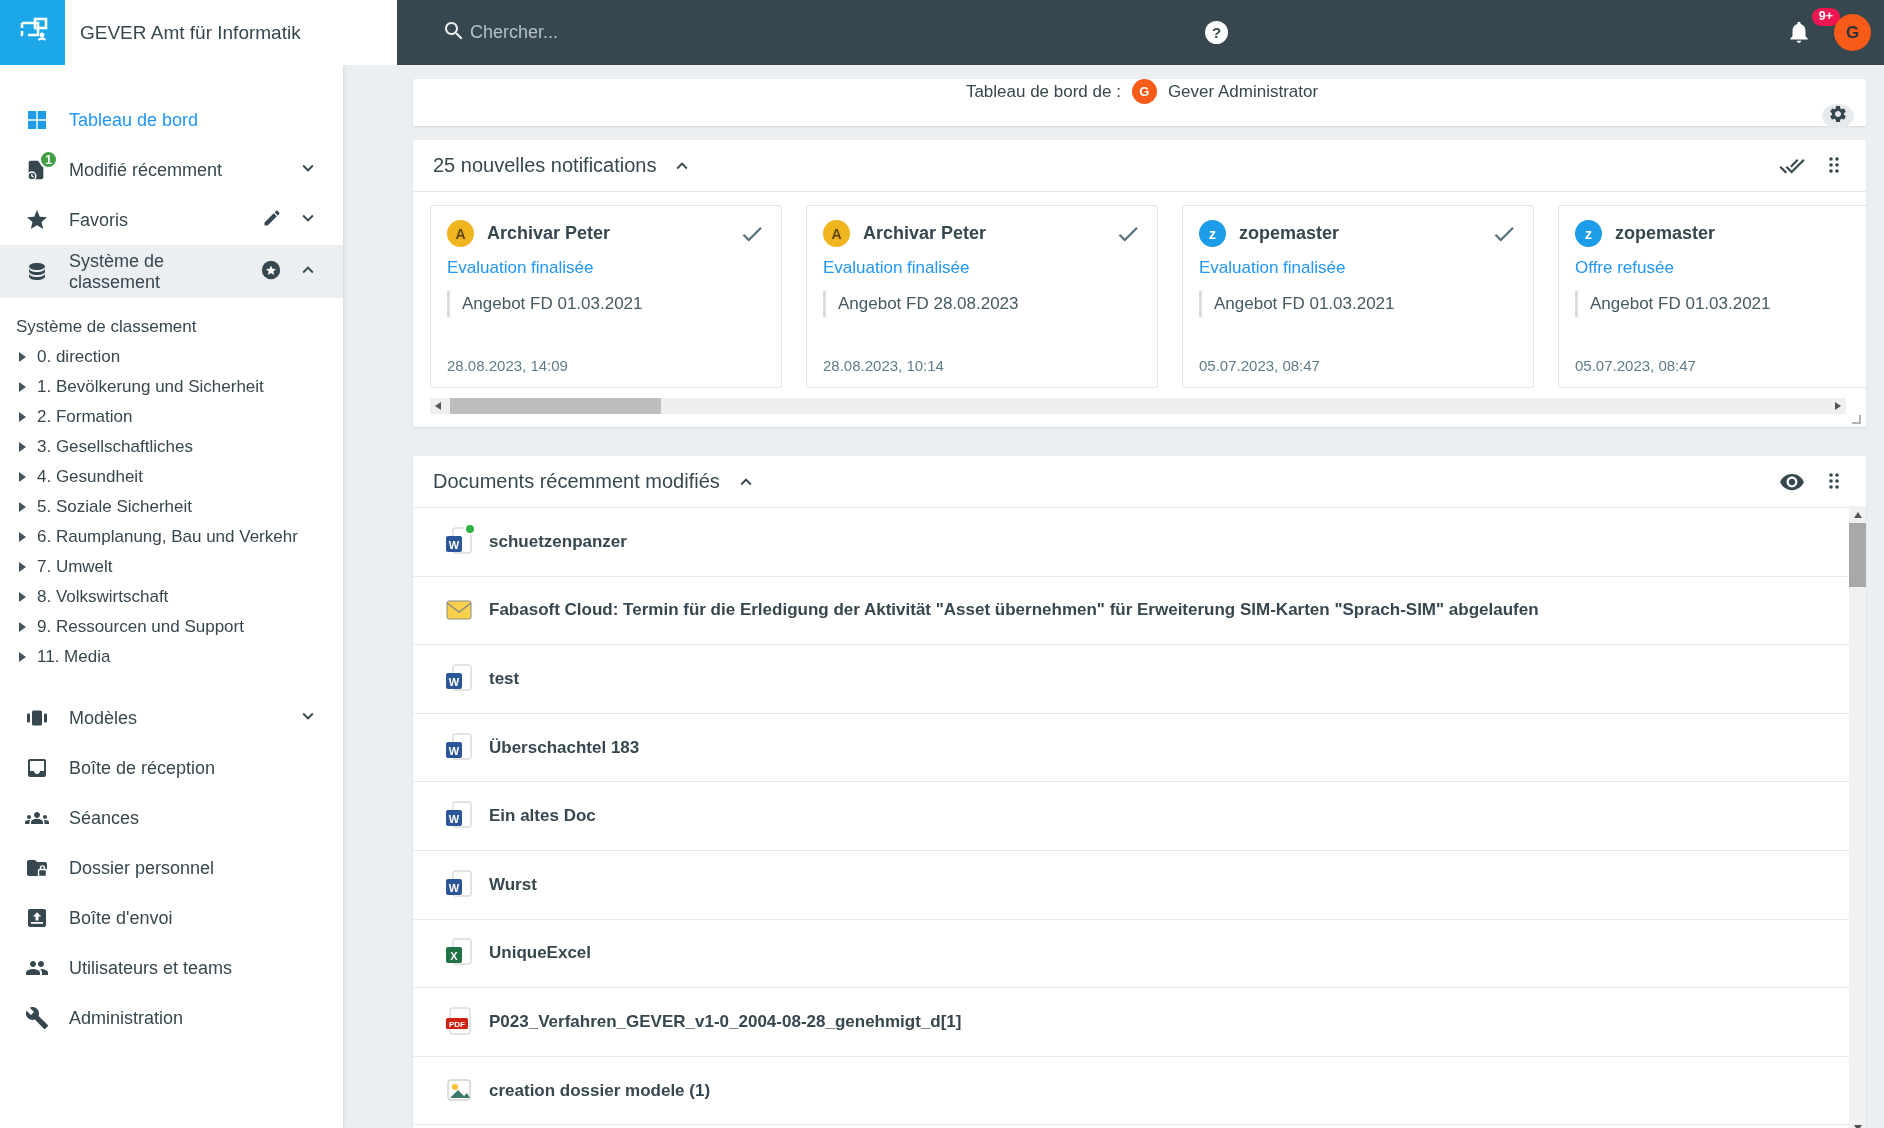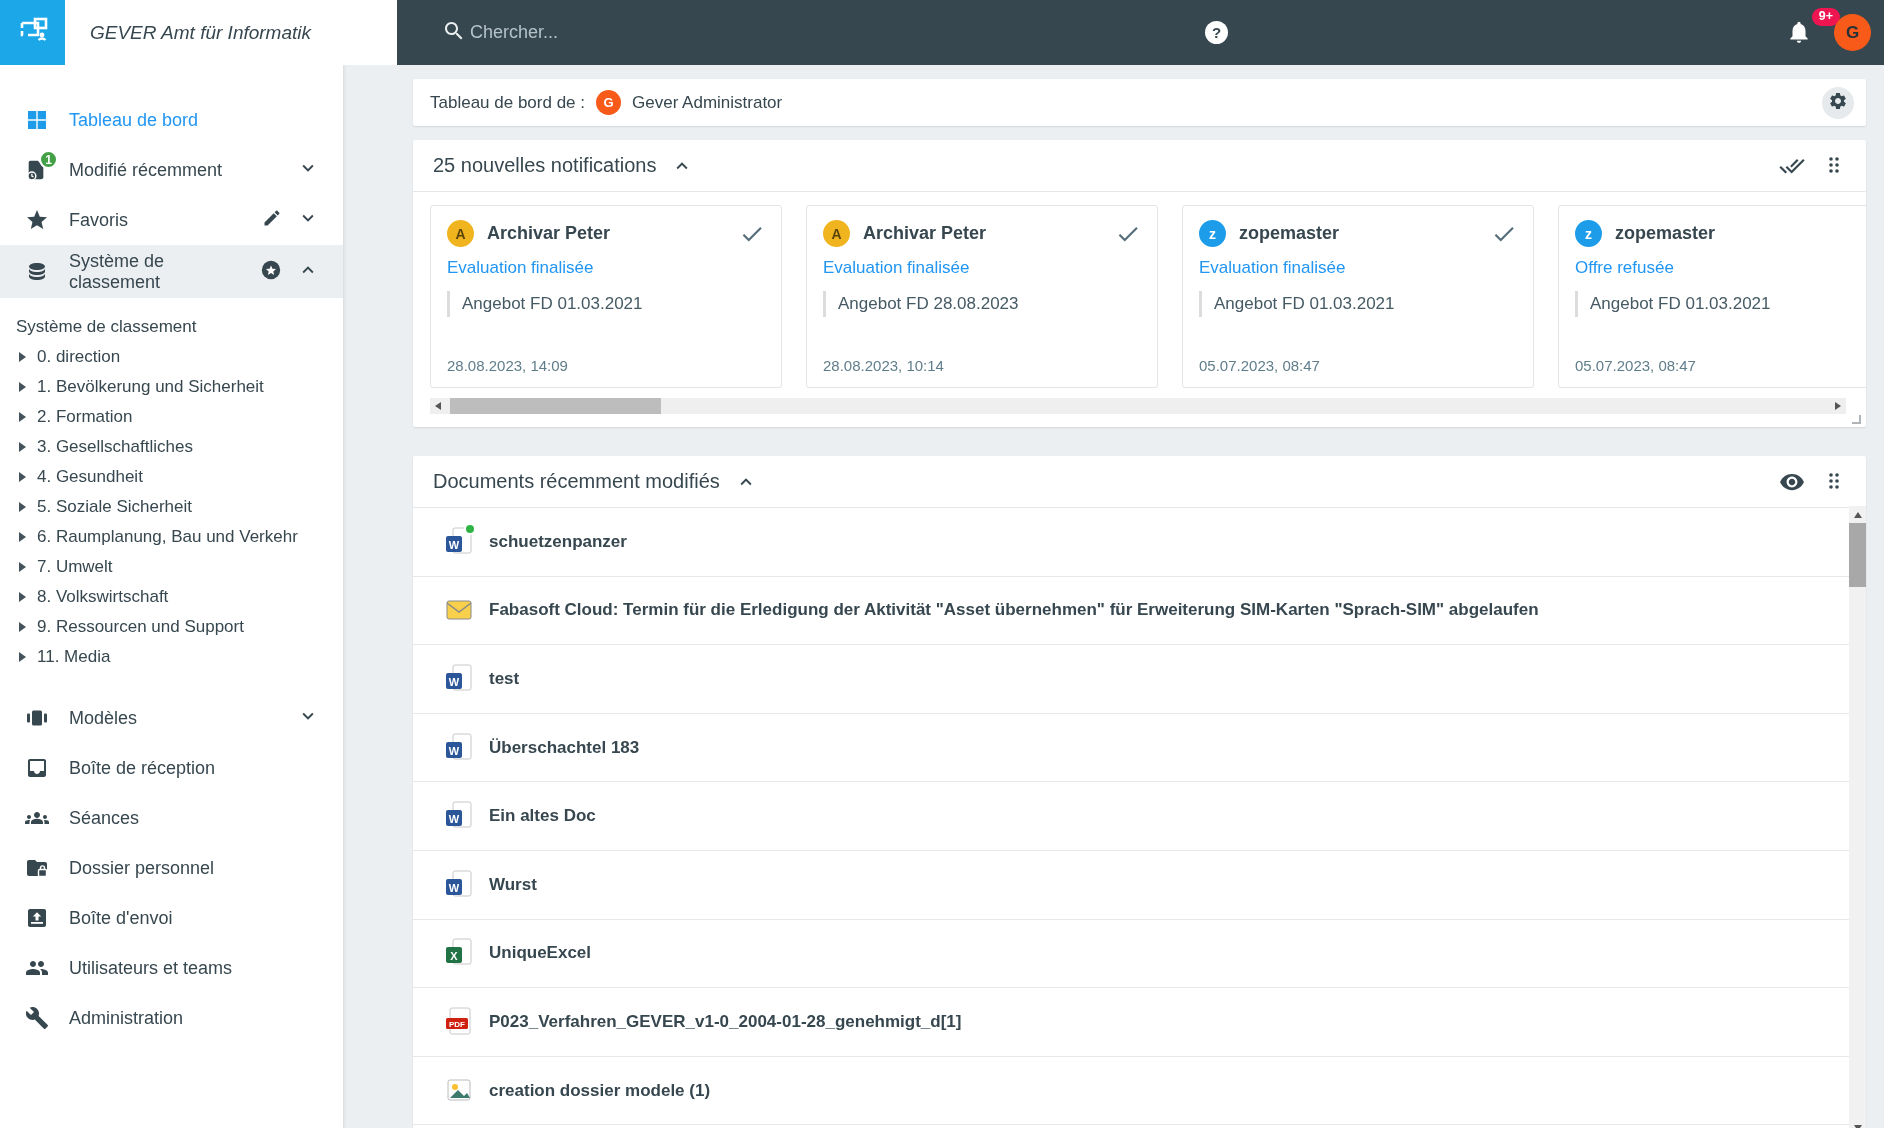--- a/index.html
+++ b/index.html
@@ -3,21 +3,21 @@
 <meta charset="utf-8">
 <style>
   * { margin:0; padding:0; box-sizing:border-box; }
   html,body { width:1884px; height:1128px; overflow:hidden;
     font-family:"Liberation Sans", sans-serif; background:#eceff1; }
 
   
   .topbar { height:65px; display:flex; position:relative; z-index:5; }
   .logo-strip { width:397px; background:#fff; display:flex; align-items:center; flex-shrink:0; }
   .logo-sq { width:65px; height:65px; background:#1ba7e8; display:flex; align-items:center; justify-content:center; }
-  .app-title { margin-left:25px; font-size:19px; color:#37474f; font-weight:500;font-style:italic; }
+  .app-title { margin-left:15px; font-size:19px; color:#37474f; font-weight:500; }
   .darkbar { flex:1; background:#37474f; position:relative; display:flex; align-items:center; }
   .searchbox { display:flex; align-items:center; margin-left:45px; gap:4px; }
   .searchbox svg { fill:#eceff1; }
   .searchbox input { background:transparent; border:none; outline:none; color:#eceff1; font-size:18px; width:420px; font-family:inherit; }
   .searchbox input::placeholder { color:#b6c2c9; }
   .help-btn { position:absolute; left:808px; width:23px; height:23px; border-radius:50%; background:#fff; color:#37474f; font-size:15px; font-weight:700; display:flex; align-items:center; justify-content:center; cursor:pointer; }
   .bell-btn { position:absolute; right:72px; top:19px; cursor:pointer; }
   .bell-btn svg { fill:#fff; }
   .notif-badge { position:absolute; right:44px; top:8px; background:#ef1550; color:#fff; border-radius:10px; padding:2px 7px; font-size:12.5px; font-weight:700; line-height:1.1; }
   .avatar-top { position:absolute; right:13px; top:14px; width:37px; height:37px; border-radius:50%; background:#f85a19; color:#263238; font-weight:600; font-size:17px; display:flex; align-items:center; justify-content:center; cursor:pointer; }
@@ -35,21 +35,21 @@
   .right-ic svg { fill:#37474f; }
   .count-badge { position:absolute; top:-8px; right:-9px; width:19px; height:19px; background:#43a047; border:2px solid #fff; border-radius:50%; color:#fff; font-size:12px; font-weight:700; display:flex; align-items:center; justify-content:center; }
   .tree { margin-top:14px; }
   .tree-root { height:30px; line-height:30px; padding-left:16px; font-size:17px; color:#37474f; }
   .tree-item { height:30px; display:flex; align-items:center; padding-left:19px; gap:11px; font-size:17px; color:#37474f; cursor:pointer; }
   .caret { width:0; height:0; border-left:7px solid #44535b; border-top:5px solid transparent; border-bottom:5px solid transparent; flex-shrink:0; }
   .nav-bottom { margin-top:21px; }
 
   
   .main { position:absolute; left:397px; top:65px; right:0; bottom:0; background:#eceff1; padding:14px 18px 0 16px; overflow:hidden; }
-  .panel { background:#fff; border-radius:2px; box-shadow:0 1px 2px rgba(0,0,0,.10); }
+  .panel { background:#fff; border-radius:2px; box-shadow:0 1px 2px rgba(0,0,0,.10);flex-direction:column; }
 
   .dash-header { height:47px; display:flex; align-items:center; padding:0 12px 0 17px; margin-bottom:14px; }
   .dash-title { font-size:17px; color:#37474f; display:flex; align-items:center; gap:11px; }
   .avatar-sm { width:25px; height:25px; border-radius:50%; background:#f85a19; color:#fff; font-size:13px; font-weight:600; display:flex; align-items:center; justify-content:center; }
   .gear-btn { margin-left:auto; width:32px; height:32px; border-radius:50%; background:#e7eaec; display:flex; align-items:center; justify-content:center; cursor:pointer; }
   .gear-btn svg { fill:#37474f; }
 
   .panel-head { height:52px; display:flex; align-items:center; padding:0 20px; border-bottom:1px solid #e4e7e9; flex-shrink:0; }
   .panel-title { font-size:20px; color:#37474f; }
   .chev-up { margin-left:15px; cursor:pointer; display:flex; }
@@ -522,21 +522,21 @@
         <span class="doc-title">UniqueExcel</span>
       </div>
       <div class="doc-row">
         <span class="doc-icon">
           <svg width="28" height="30" viewBox="0 0 28 30">
               <rect x="5" y="1" width="20" height="26" rx="2" fill="#fff" stroke="#c8c8c8"></rect>
               <rect x="1" y="11" width="22" height="11" rx="1.5" fill="#d0200f"></rect>
               <text x="12" y="19.5" font-size="8" font-weight="bold" fill="#fff" text-anchor="middle" font-family="Liberation Sans, sans-serif">PDF</text>
             </svg>
         </span>
-        <span class="doc-title">P023_Verfahren_GEVER_v1-0_2004-01-28_genehmigt_d[1]</span>
+        <span class="doc-title">P023_Verfahren_GEVER_v1-0_2004-08-28_genehmigt_d[1]</span>
       </div>
       <div class="doc-row">
         <span class="doc-icon">
           <svg width="28" height="30" viewBox="0 0 28 30">
               <rect x="3" y="4" width="22" height="20" rx="2" fill="#fdfdfd" stroke="#bdbdbd"></rect>
               <circle cx="10" cy="11" r="3" fill="#fbc02d"></circle>
               <path d="M5 22 13 14l6 6 3-3 3 5z" fill="#3d7a6e"></path>
             </svg>
         </span>
         <span class="doc-title">creation dossier modele (1)</span>

